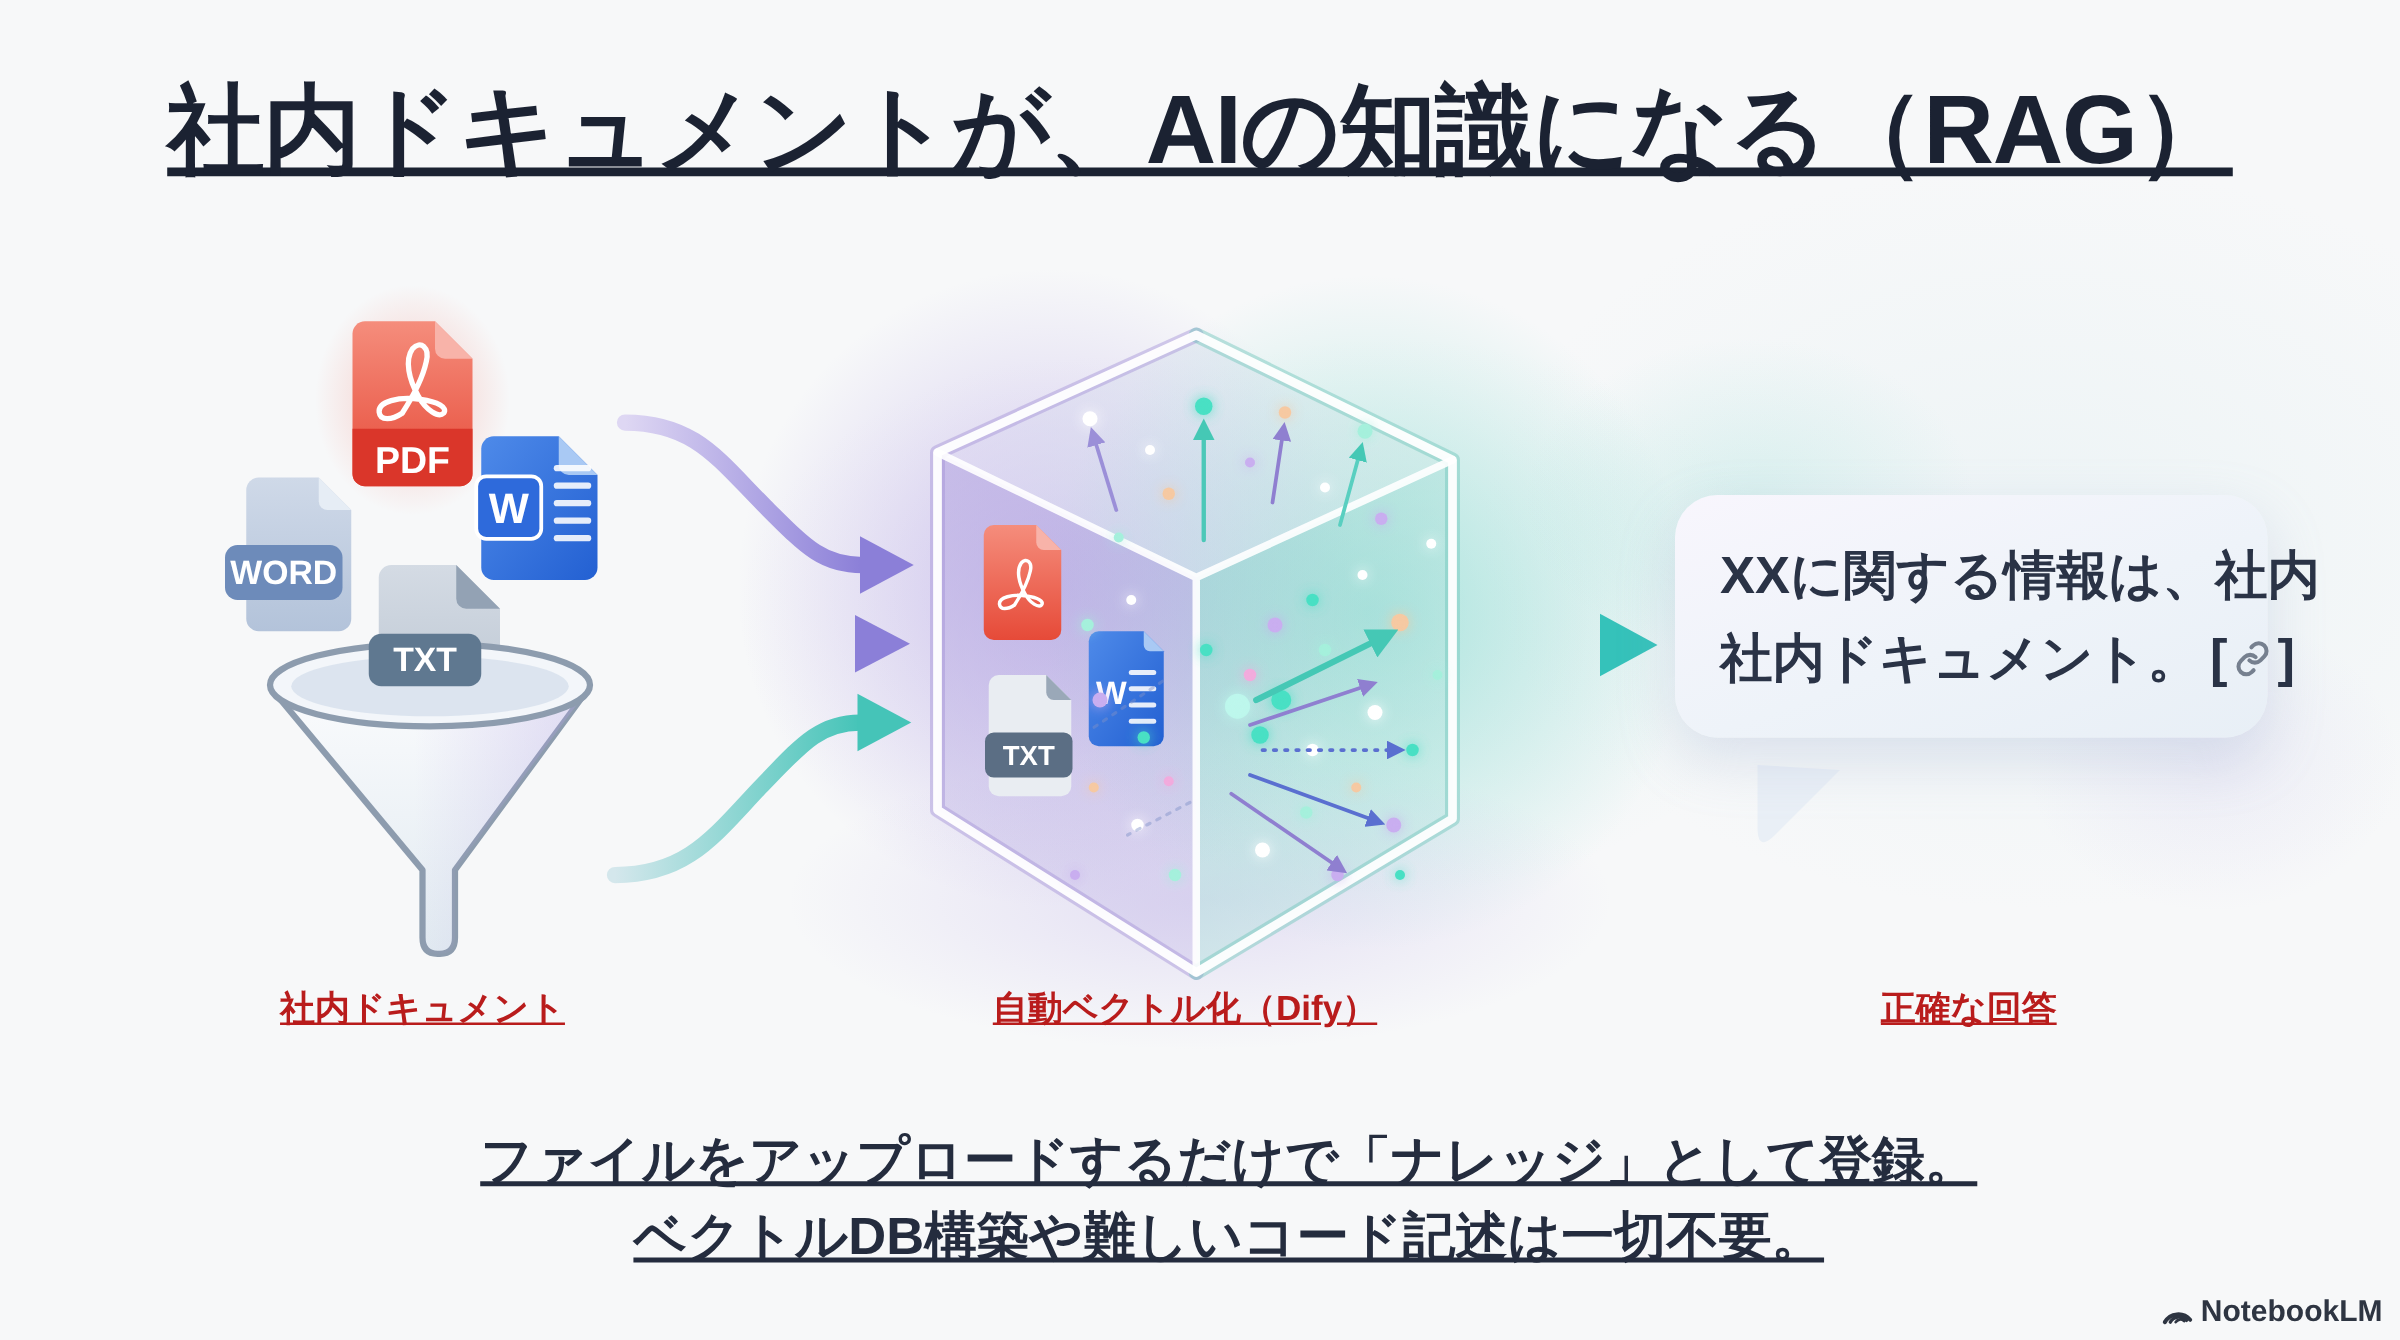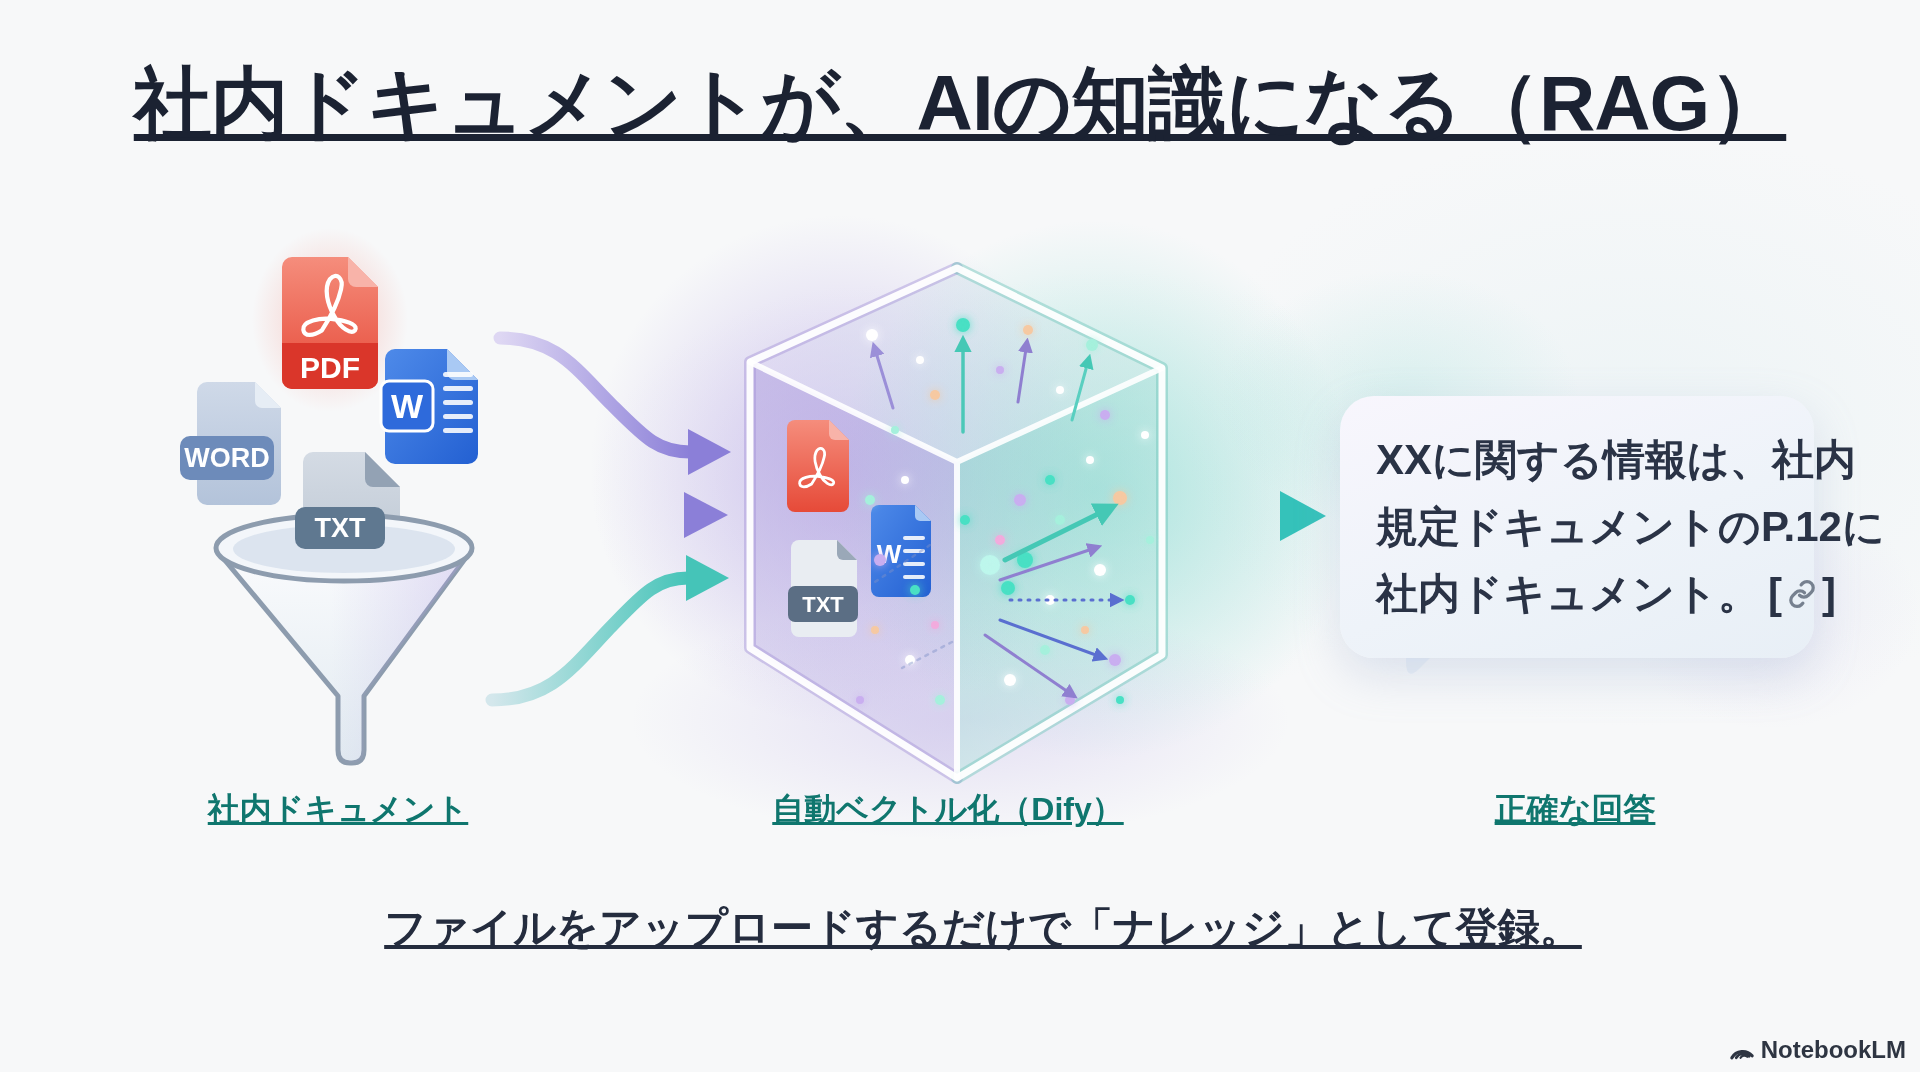--- a/index.html
+++ b/index.html
@@ -16,21 +16,21 @@
       radial-gradient(600px 400px at 85% 40%, rgba(190,225,230,0.18), rgba(190,225,230,0) 75%);
   }
   .layer-svg{position:absolute;left:0;top:0;z-index:1;}
   .txt{position:absolute;z-index:2;color:#1d2536;text-decoration:underline;}
   .title{
     left:0;right:0;top:52px;text-align:center;
     font-size:78px;font-weight:900;letter-spacing:-1px;color:#1b2232;
   }
   .stage-label{
     top:788px;transform:translateX(-50%);
-    font-size:32px;font-weight:800;white-space:nowrap;color:#0f766e;
+    font-size:28px;font-weight:800;white-space:nowrap;color:#b91c1c;
   }
   .stage-doc{left:338px;}
   .stage-vec{left:948px;}
   .stage-ans{left:1575px;}
   .bubble{
     position:absolute;z-index:2;left:1340px;top:396px;width:474px;box-sizing:border-box;
     padding:30px 36px;border-radius:34px;
     background:linear-gradient(160deg,#f8f6fd 0%,#eef3f9 55%,#e8eff6 100%);
     box-shadow:0 18px 45px rgba(150,170,205,0.28);
   }
@@ -306,37 +306,37 @@
   </svg>
 
   <div class="txt title">社内ドキュメントが、AIの知識になる（RAG）</div>
 
   <div class="txt stage-label stage-doc">社内ドキュメント</div>
   <div class="txt stage-label stage-vec">自動ベクトル化（Dify）</div>
   <div class="txt stage-label stage-ans">正確な回答</div>
 
   <div class="bubble">
     <div class="bubble-line">XXに関する情報は、社内</div>
-    <div class="bubble-line">規定ドキュメントのP.12に</div>
     <div class="bubble-line">
       <span>社内ドキュメント。</span><span class="link-wrap">
           <span>[</span>
           <svg class="link-icon" width="30" height="30" viewBox="0 0 24 24">
           <g fill="none" stroke="#76808f" stroke-width="2.6" stroke-linecap="round" stroke-linejoin="round">
             <path d="M10 13a5 5 0 0 0 7.07 0l2.5-2.5a5 5 0 0 0-7.07-7.07l-1.2 1.2"></path>
             <path d="M14 11a5 5 0 0 0-7.07 0l-2.5 2.5a5 5 0 0 0 7.07 7.07l1.2-1.2"></path>
           </g>
         </svg>
           <span>]</span>
         </span>
     </div>
   </div>
 
   <div class="txt footer-text">
     <div>ファイルをアップロードするだけで「ナレッジ」として登録。</div>
+    <div>ベクトルDB構築や難しいコード記述は一切不要。</div>
   </div>
 
   <div class="brand">
     <svg width="26" height="19" viewBox="0 0 27 19">
       <g fill="none" stroke="#2e3542" stroke-linecap="round">
         <path stroke-width="3.4" d="M3,17 a13,13 0 0 1 21,-2"></path>
         <path stroke-width="2.8" d="M7.5,17 a8.5,8.5 0 0 1 13.5,-1.5"></path>
         <path stroke-width="2.3" d="M12,17 a4.5,4.5 0 0 1 7,-1"></path>
       </g>
     </svg>

